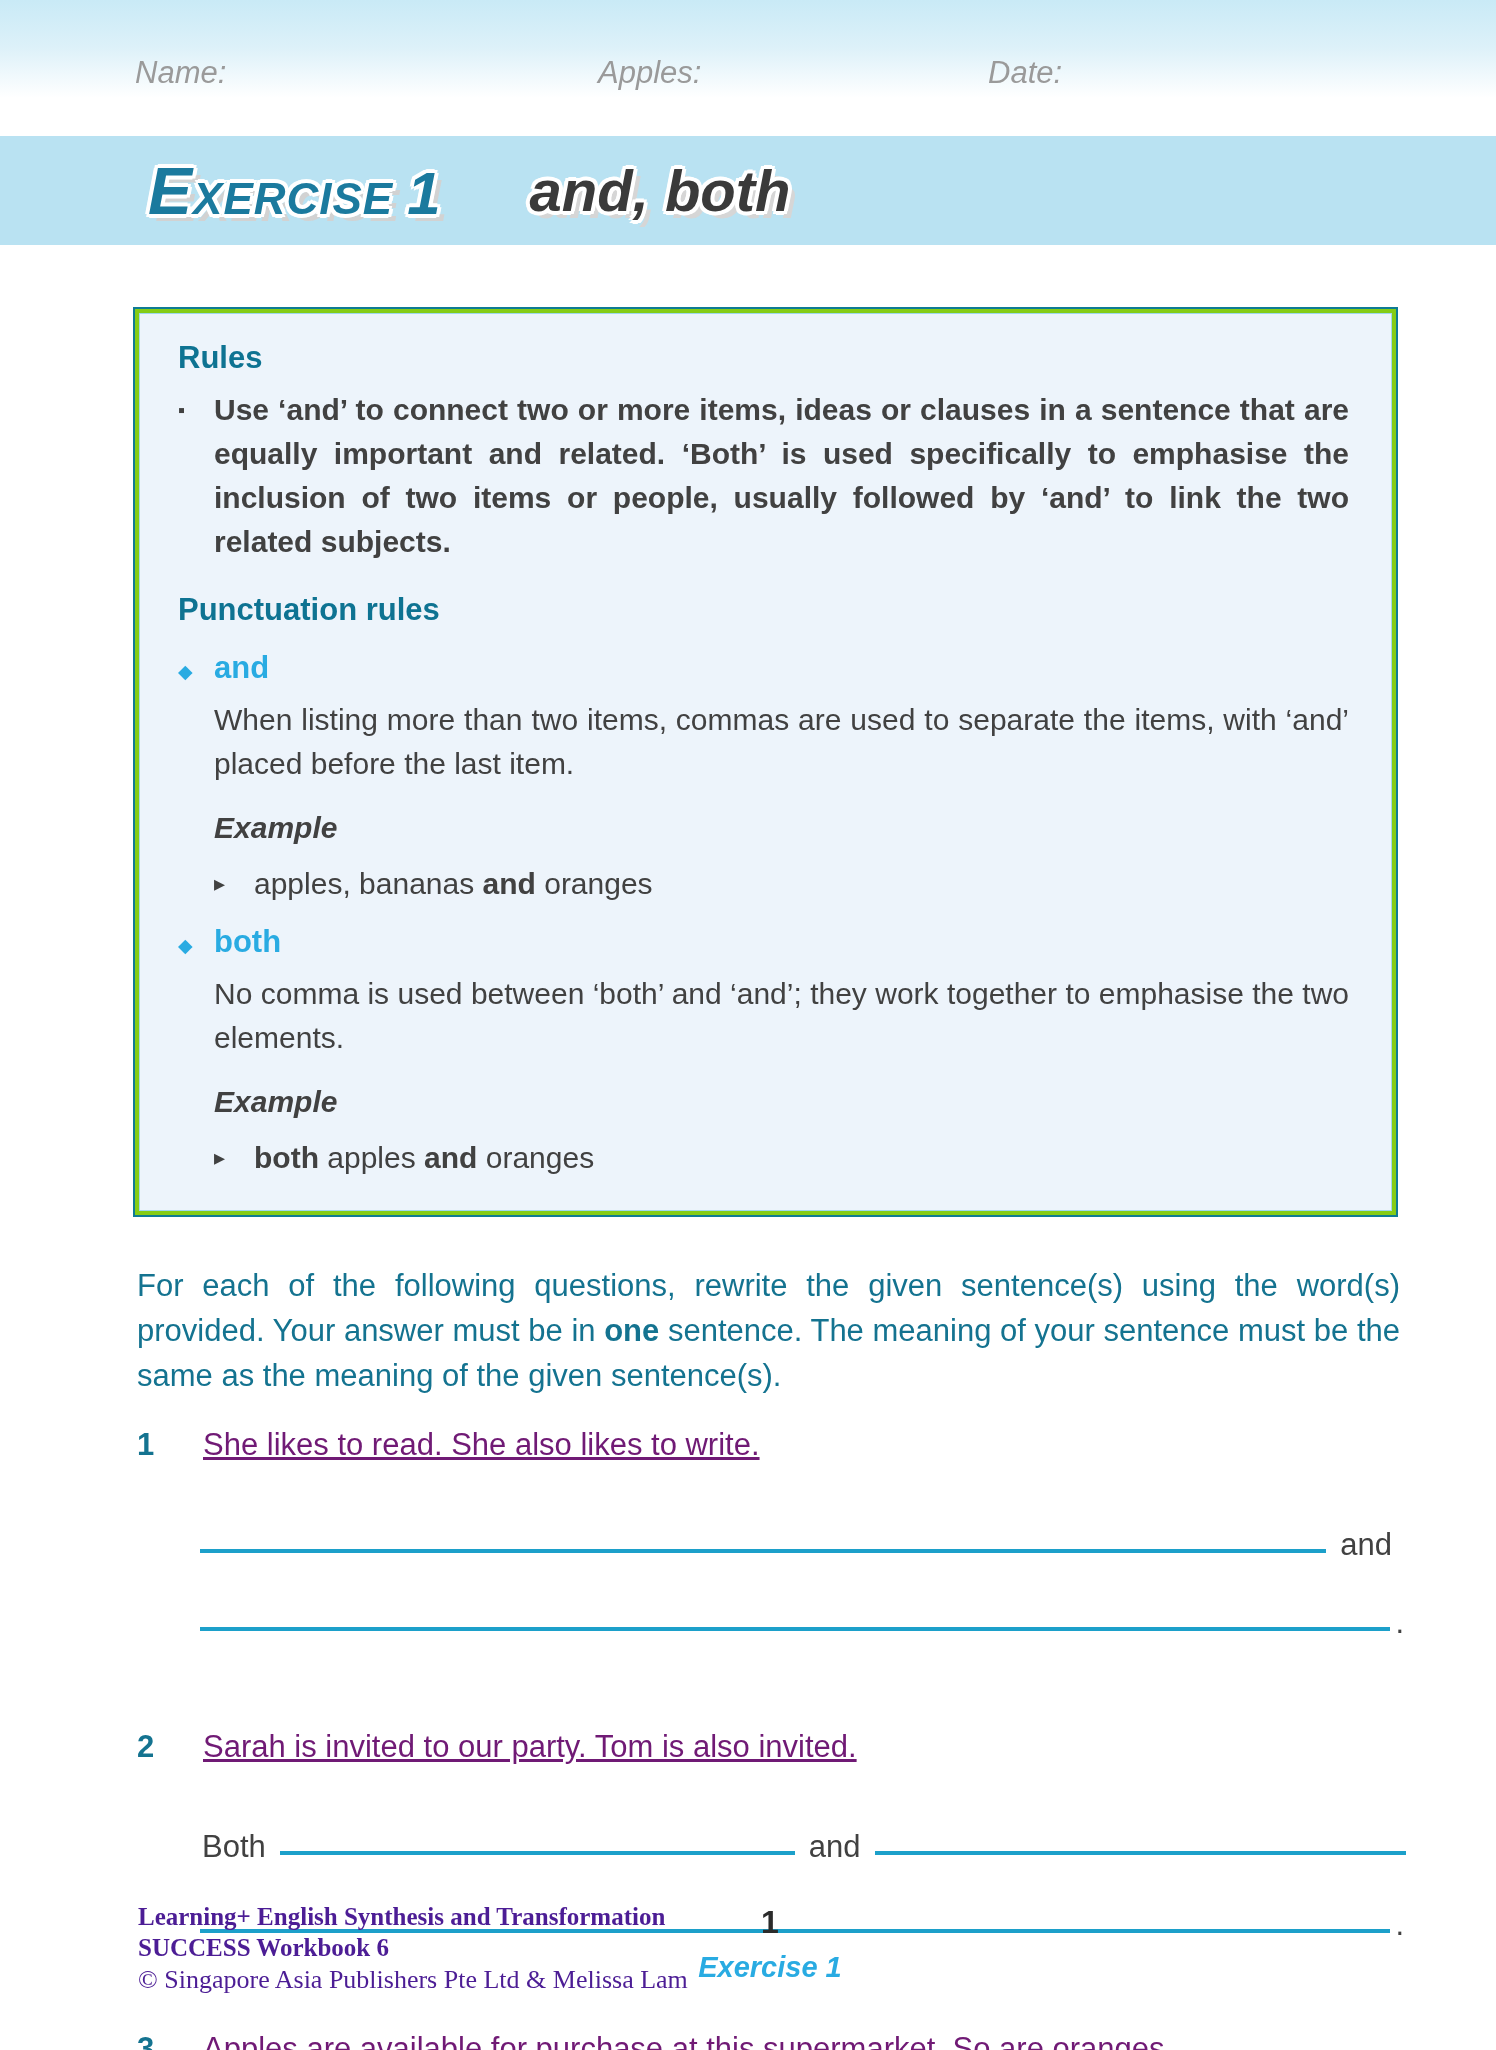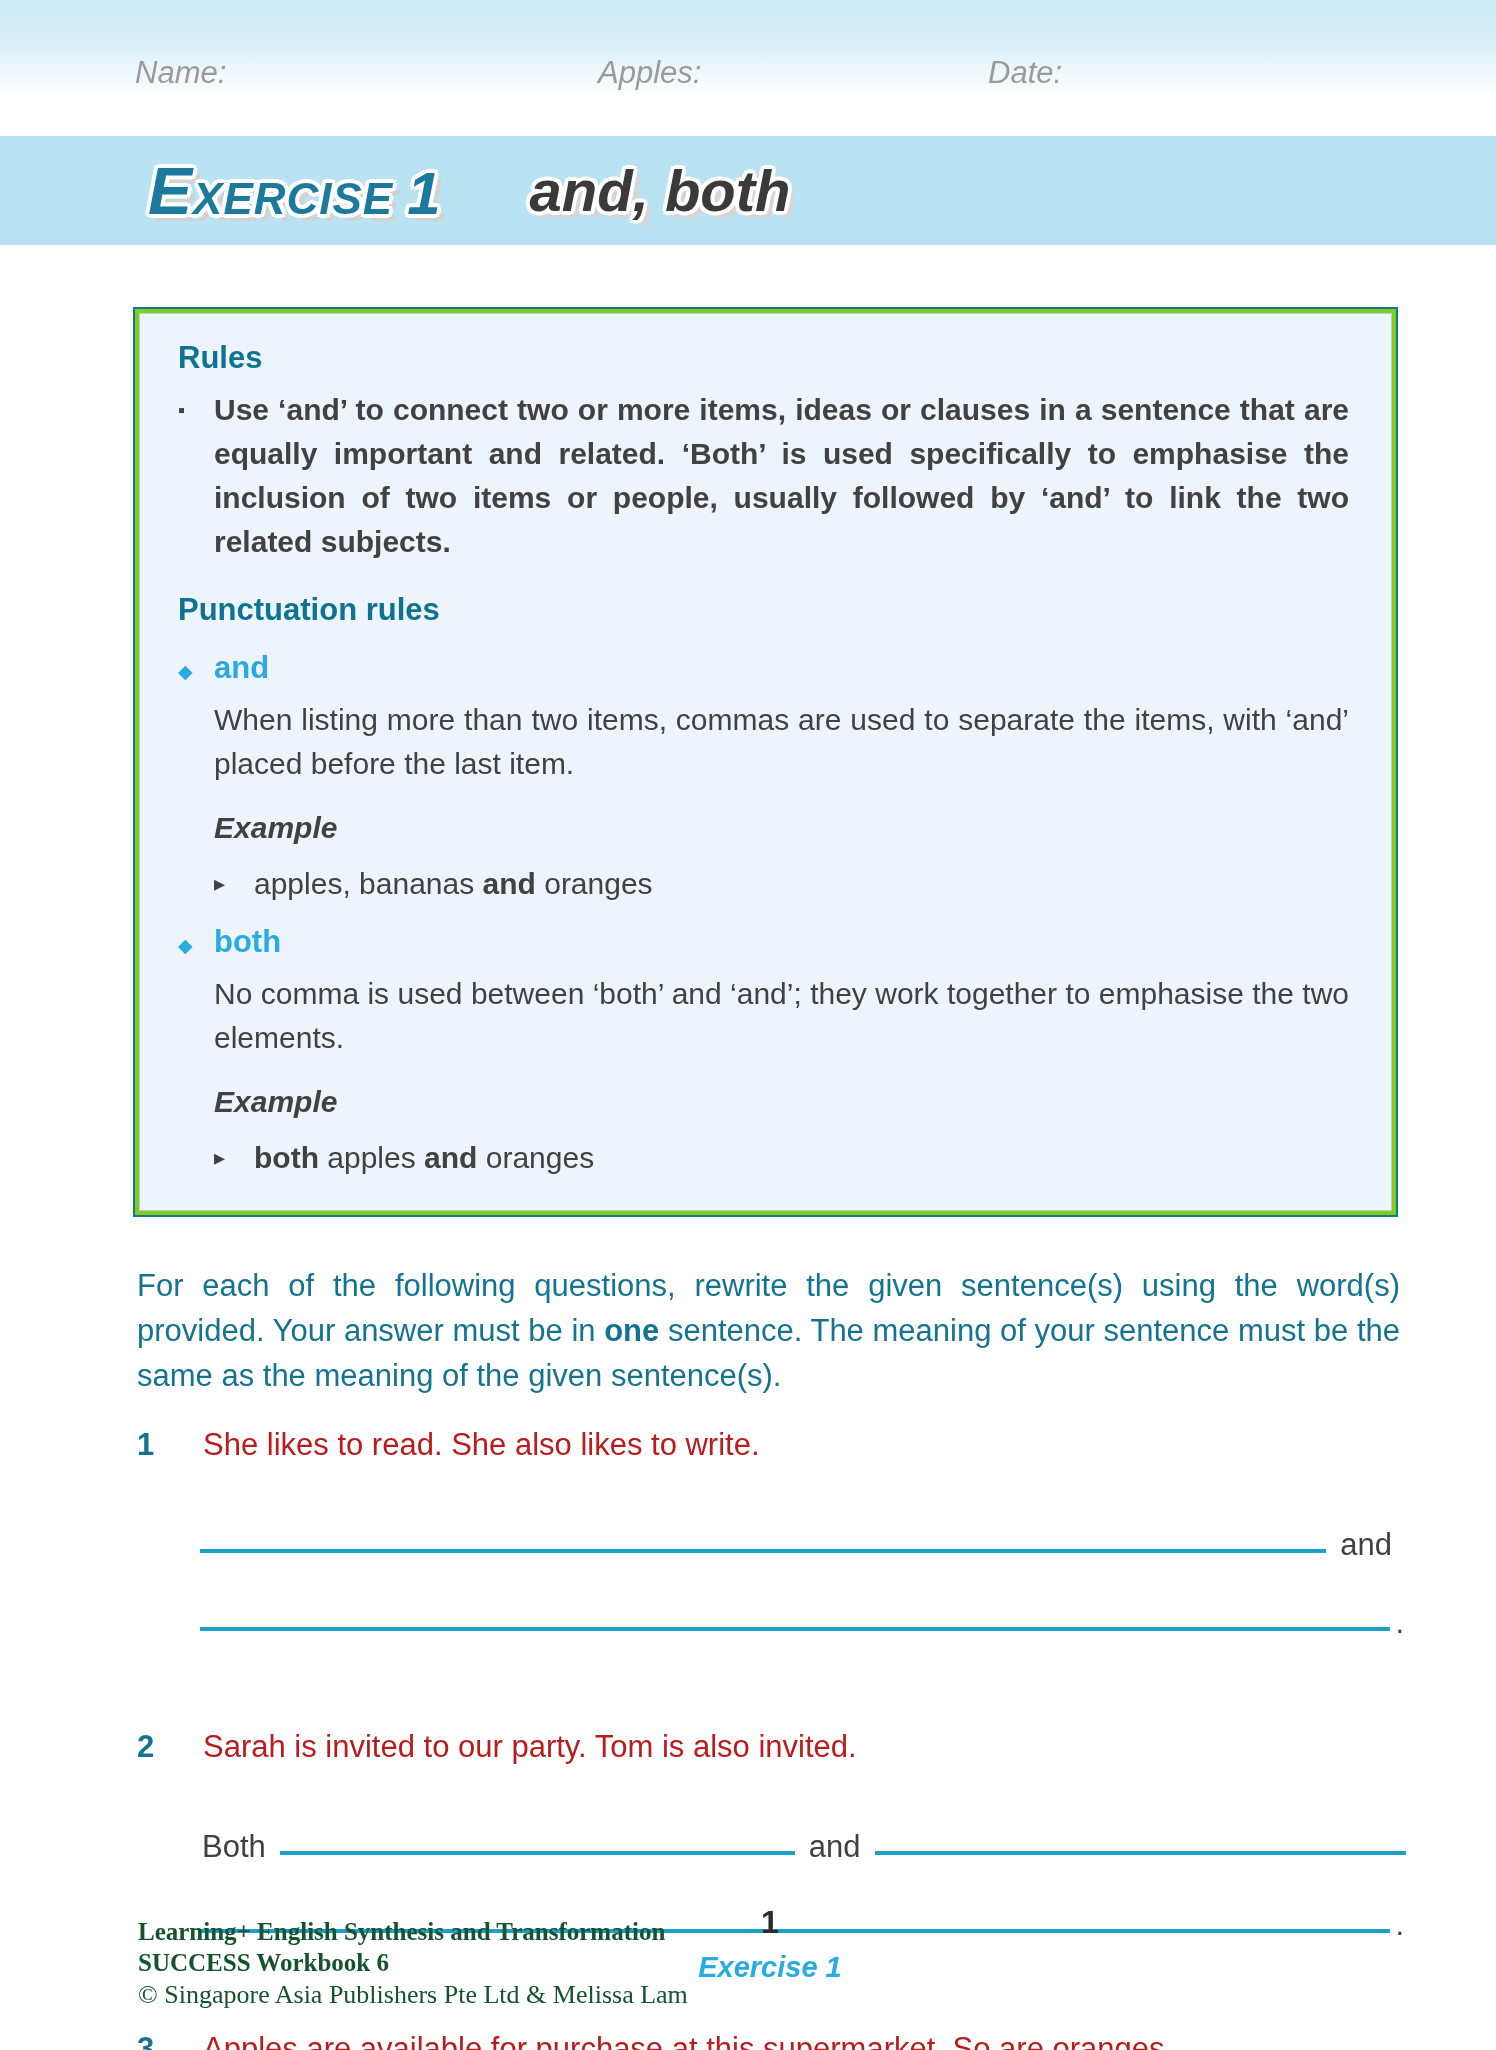--- a/index.html
+++ b/index.html
@@ -149,21 +149,21 @@
   .q3 { margin-top: 88px; }
   .q-head { display: flex; }
   .q-num {
     width: 66px;
     flex: 0 0 66px;
     color: #147390;
     font-weight: bold;
     font-size: 31px;
     line-height: 42px;
   }
-  .q-text { font-size: 31px; line-height: 42px; color: #b91c1c; }
+  .q-text { font-size: 31px; line-height: 42px; color: #701a75; text-decoration: underline; }
 
   .answer-row {
     display: flex;
     align-items: flex-end;
     height: 42px;
     margin-left: 63px;
     font-size: 31px;
     color: #414141;
   }
   .answer-row.first  { margin-top: 52px; }
@@ -178,23 +178,23 @@
   .word { line-height: 1; padding: 0 2px; }
   .word.conn { margin: 0 12px; }
   .word.pre  { margin-right: 12px; }
   .word.punct { margin-left: 3px; }
 
   
   .footer { position: absolute; left: 0; top: 1898px; width: 100%; }
   .imprint {
     position: absolute;
     left: 138px;
-    top: 18px;
+    top: 3px;
     font-family: "Liberation Serif", serif;
-    color: #14532d;
+    color: #4c1d95;
   }
   .imprint .line1, .imprint .line2 {
     font-weight: bold;
     font-size: 25px;
     line-height: 31px;
   }
   .imprint .line3 { font-size: 26px; line-height: 33px; }
   .page-num-block {
     position: absolute;
     left: 680px;

